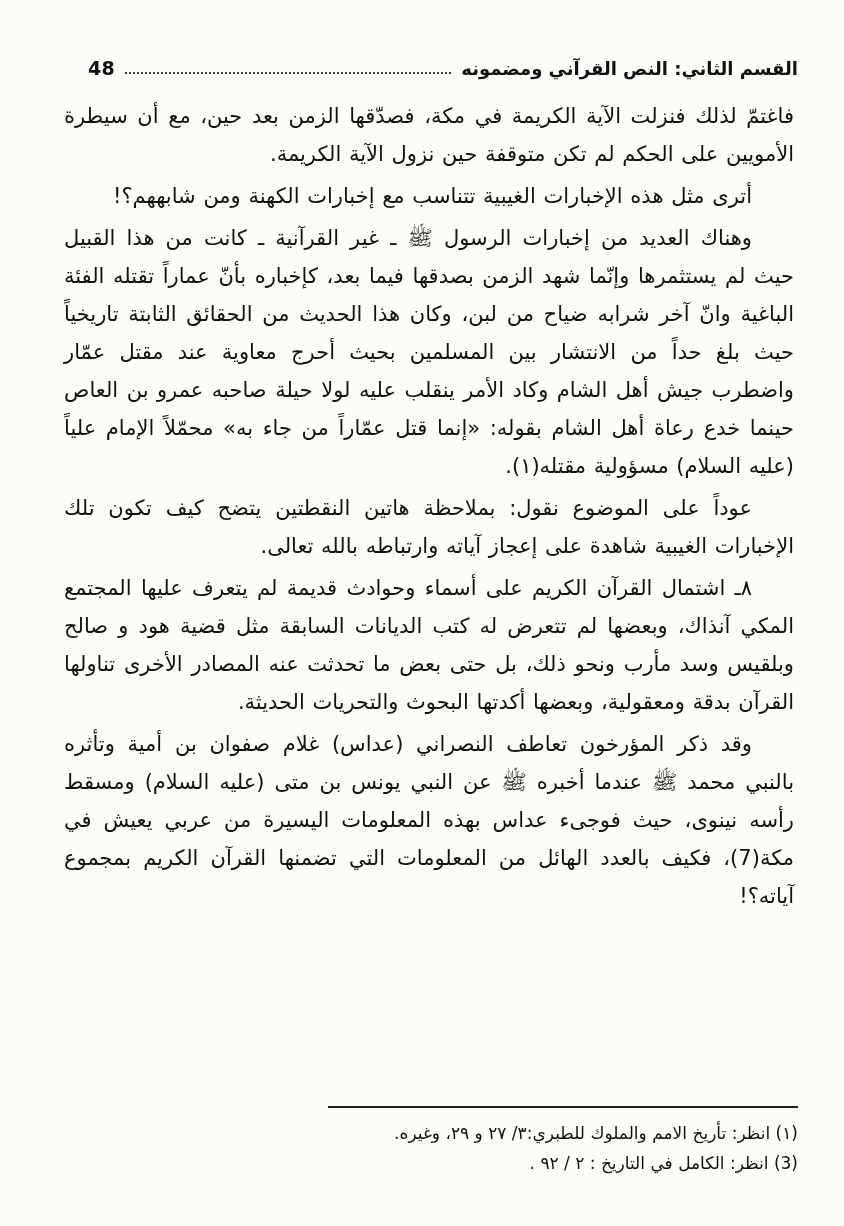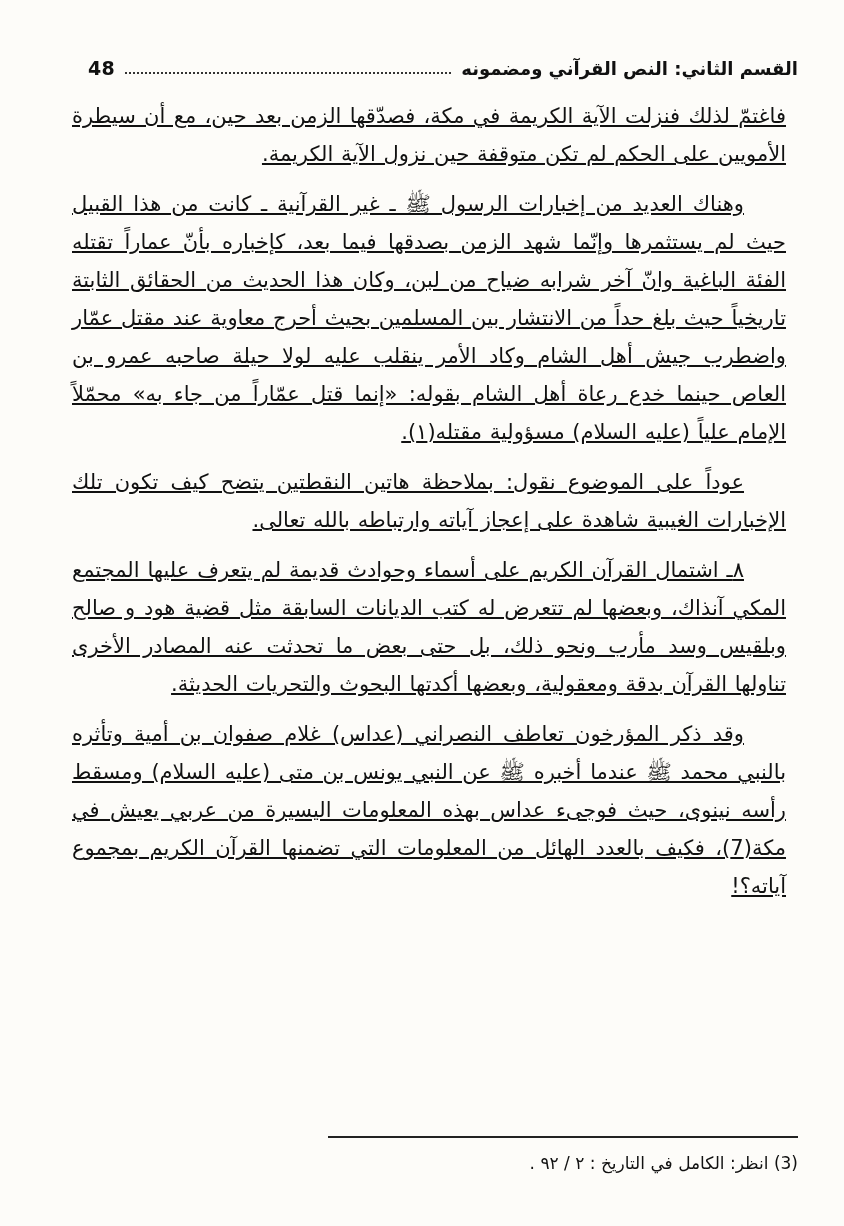--- a/index.html
+++ b/index.html
@@ -47,24 +47,23 @@
     font-size: 19px;
   }
   
   .body-text {
     margin-top: 18px;
     font-size: 21px;
     line-height: 38px;
     text-align: justify;
   }
   .para {
-    margin: 12px;
+    margin: 4px;
     text-indent: 42px;
     word-spacing: 1px;
-    text-decoration: underline;
   }
   .para.no-indent {
     text-indent: 0;
   }
   
   .footnotes {
     position: absolute;
     bottom: 48px;
     right: 46px;
     left: 60px;
@@ -88,24 +87,26 @@
 <div class="page">
 
   <div class="running-head">
     <span class="head-title">القسم الثاني: النص القرآني ومضمونه</span>
     <span class="dot-leader"></span>
     <span class="page-number">48</span>
   </div>
 
   <div class="body-text">
     <p class="para no-indent">فاغتمّ لذلك فنزلت الآية الكريمة في مكة، فصدّقها الزمن بعد حين، مع أن سيطرة الأمويين على الحكم لم تكن متوقفة حين نزول الآية الكريمة.</p>
+    <p class="para">أترى مثل هذه الإخبارات الغيبية تتناسب مع إخبارات الكهنة ومن شابههم؟!</p>
     <p class="para">وهناك العديد من إخبارات الرسول ﷺ ـ غير القرآنية ـ كانت من هذا القبيل حيث لم يستثمرها وإنّما شهد الزمن بصدقها فيما بعد، كإخباره بأنّ عماراً تقتله الفئة الباغية وانّ آخر شرابه ضياح من لبن، وكان هذا الحديث من الحقائق الثابتة تاريخياً حيث بلغ حداً من الانتشار بين المسلمين بحيث أحرج معاوية عند مقتل عمّار واضطرب جيش أهل الشام وكاد الأمر ينقلب عليه لولا حيلة صاحبه عمرو بن العاص حينما خدع رعاة أهل الشام بقوله: «إنما قتل عمّاراً من جاء به» محمّلاً الإمام علياً (عليه السلام) مسؤولية مقتله(١).</p>
     <p class="para">عوداً على الموضوع نقول: بملاحظة هاتين النقطتين يتضح كيف تكون تلك الإخبارات الغيبية شاهدة على إعجاز آياته وارتباطه بالله تعالى.</p>
     <p class="para">٨ـ اشتمال القرآن الكريم على أسماء وحوادث قديمة لم يتعرف عليها المجتمع المكي آنذاك، وبعضها لم تتعرض له كتب الديانات السابقة مثل قضية هود و صالح وبلقيس وسد مأرب ونحو ذلك، بل حتى بعض ما تحدثت عنه المصادر الأخرى تناولها القرآن بدقة ومعقولية، وبعضها أكدتها البحوث والتحريات الحديثة.</p>
     <p class="para">وقد ذكر المؤرخون تعاطف النصراني (عداس) غلام صفوان بن أمية وتأثره بالنبي محمد ﷺ عندما أخبره ﷺ عن النبي يونس بن متى (عليه السلام) ومسقط رأسه نينوى، حيث فوجىء عداس بهذه المعلومات اليسيرة من عربي يعيش في مكة(7)، فكيف بالعدد الهائل من المعلومات التي تضمنها القرآن الكريم بمجموع آياته؟!</p>
   </div>
 
   <div class="footnotes">
     <hr class="footnote-rule">
+    <p class="footnote-line">(١) انظر: تأريخ الامم والملوك للطبري:٣/ ٢٧ و ٢٩، وغيره.</p>
     <p class="footnote-line">(3) انظر: الكامل في التاريخ : ٢ / ٩٢ .</p>
   </div>
 
 </div>
 
 </body></html>

